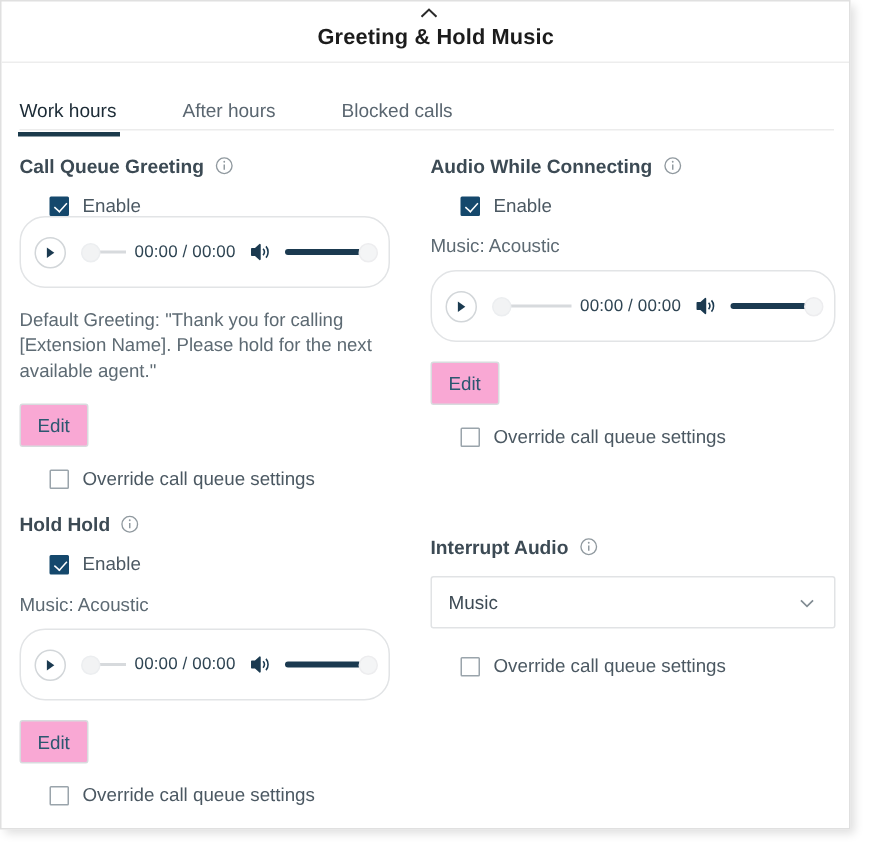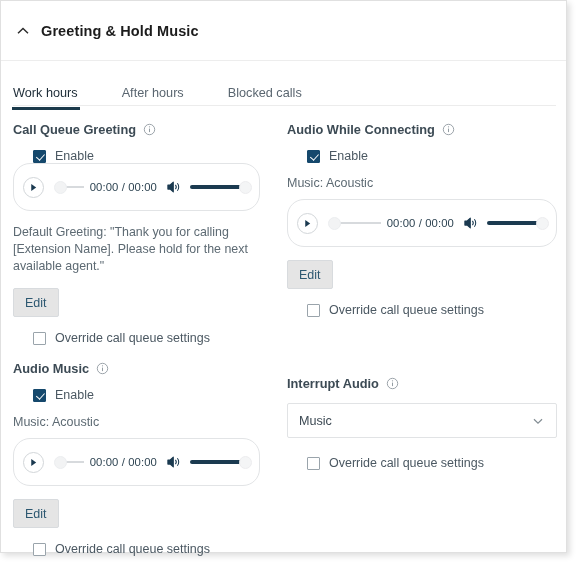--- a/index.html
+++ b/index.html
@@ -21,26 +21,27 @@
     width: 567px;
     height: 553px;
     background: #ffffff;
     border: 1px solid #e0e0e0;
     box-sizing: border-box;
     box-shadow: 3px 3px 6px rgba(0,0,0,0.13);
   }
 
   
   .card-header {
-    height: 60px;
+    height: 41px;
     border-bottom: 1px solid #ededed;
     display: flex;
     align-items: center;
     padding-left: 14px;
     box-sizing: border-box;
+    flex-direction: column;
   }
   .chevron-up {
     width: 16px;
     height: 16px;
     margin-right: 10px;
     flex: none;
     color: #2b2b2b;
   }
   .card-title {
     font-size: 14.5px;
@@ -263,21 +264,21 @@
 
   
   .btn {
     display: inline-flex;
     align-items: center;
     justify-content: center;
     height: 29px;
     min-width: 40px;
     padding: 0 11px;
     border: 1px solid #d8dbde;
-    background: #e5e5e5;
+    background: #f9a8d4;
     border-radius: 2px;
     font-size: 12.5px;
     color: #2c5770;
     cursor: pointer;
     box-sizing: border-box;
   }
 
   
   .select {
     width: 270px;
@@ -373,21 +374,21 @@
           </div>
 
           <div class="cb-row" style="margin-top:14px;">
             <span class="cb"></span>
             <span class="cb-label">Override call queue settings</span>
           </div>
         </div>
 
         <div style="padding-top:16px;">
           <div class="sec-head">
-            <span>Audio Music</span>
+            <span>Hold Hold</span>
             <span class="info-icon">
               <svg viewBox="0 0 16 16" width="13" height="13" fill="none" stroke="currentColor" stroke-width="1.1">
                 <circle cx="8" cy="8" r="6.4"></circle>
                   <path d="M8 6.9 V11.2" stroke-width="1.2"></path>
                   <circle cx="8" cy="4.7" r="0.75" fill="currentColor" stroke="none"></circle>
               </svg>
             </span>
           </div>
 
           <div class="cb-row">

